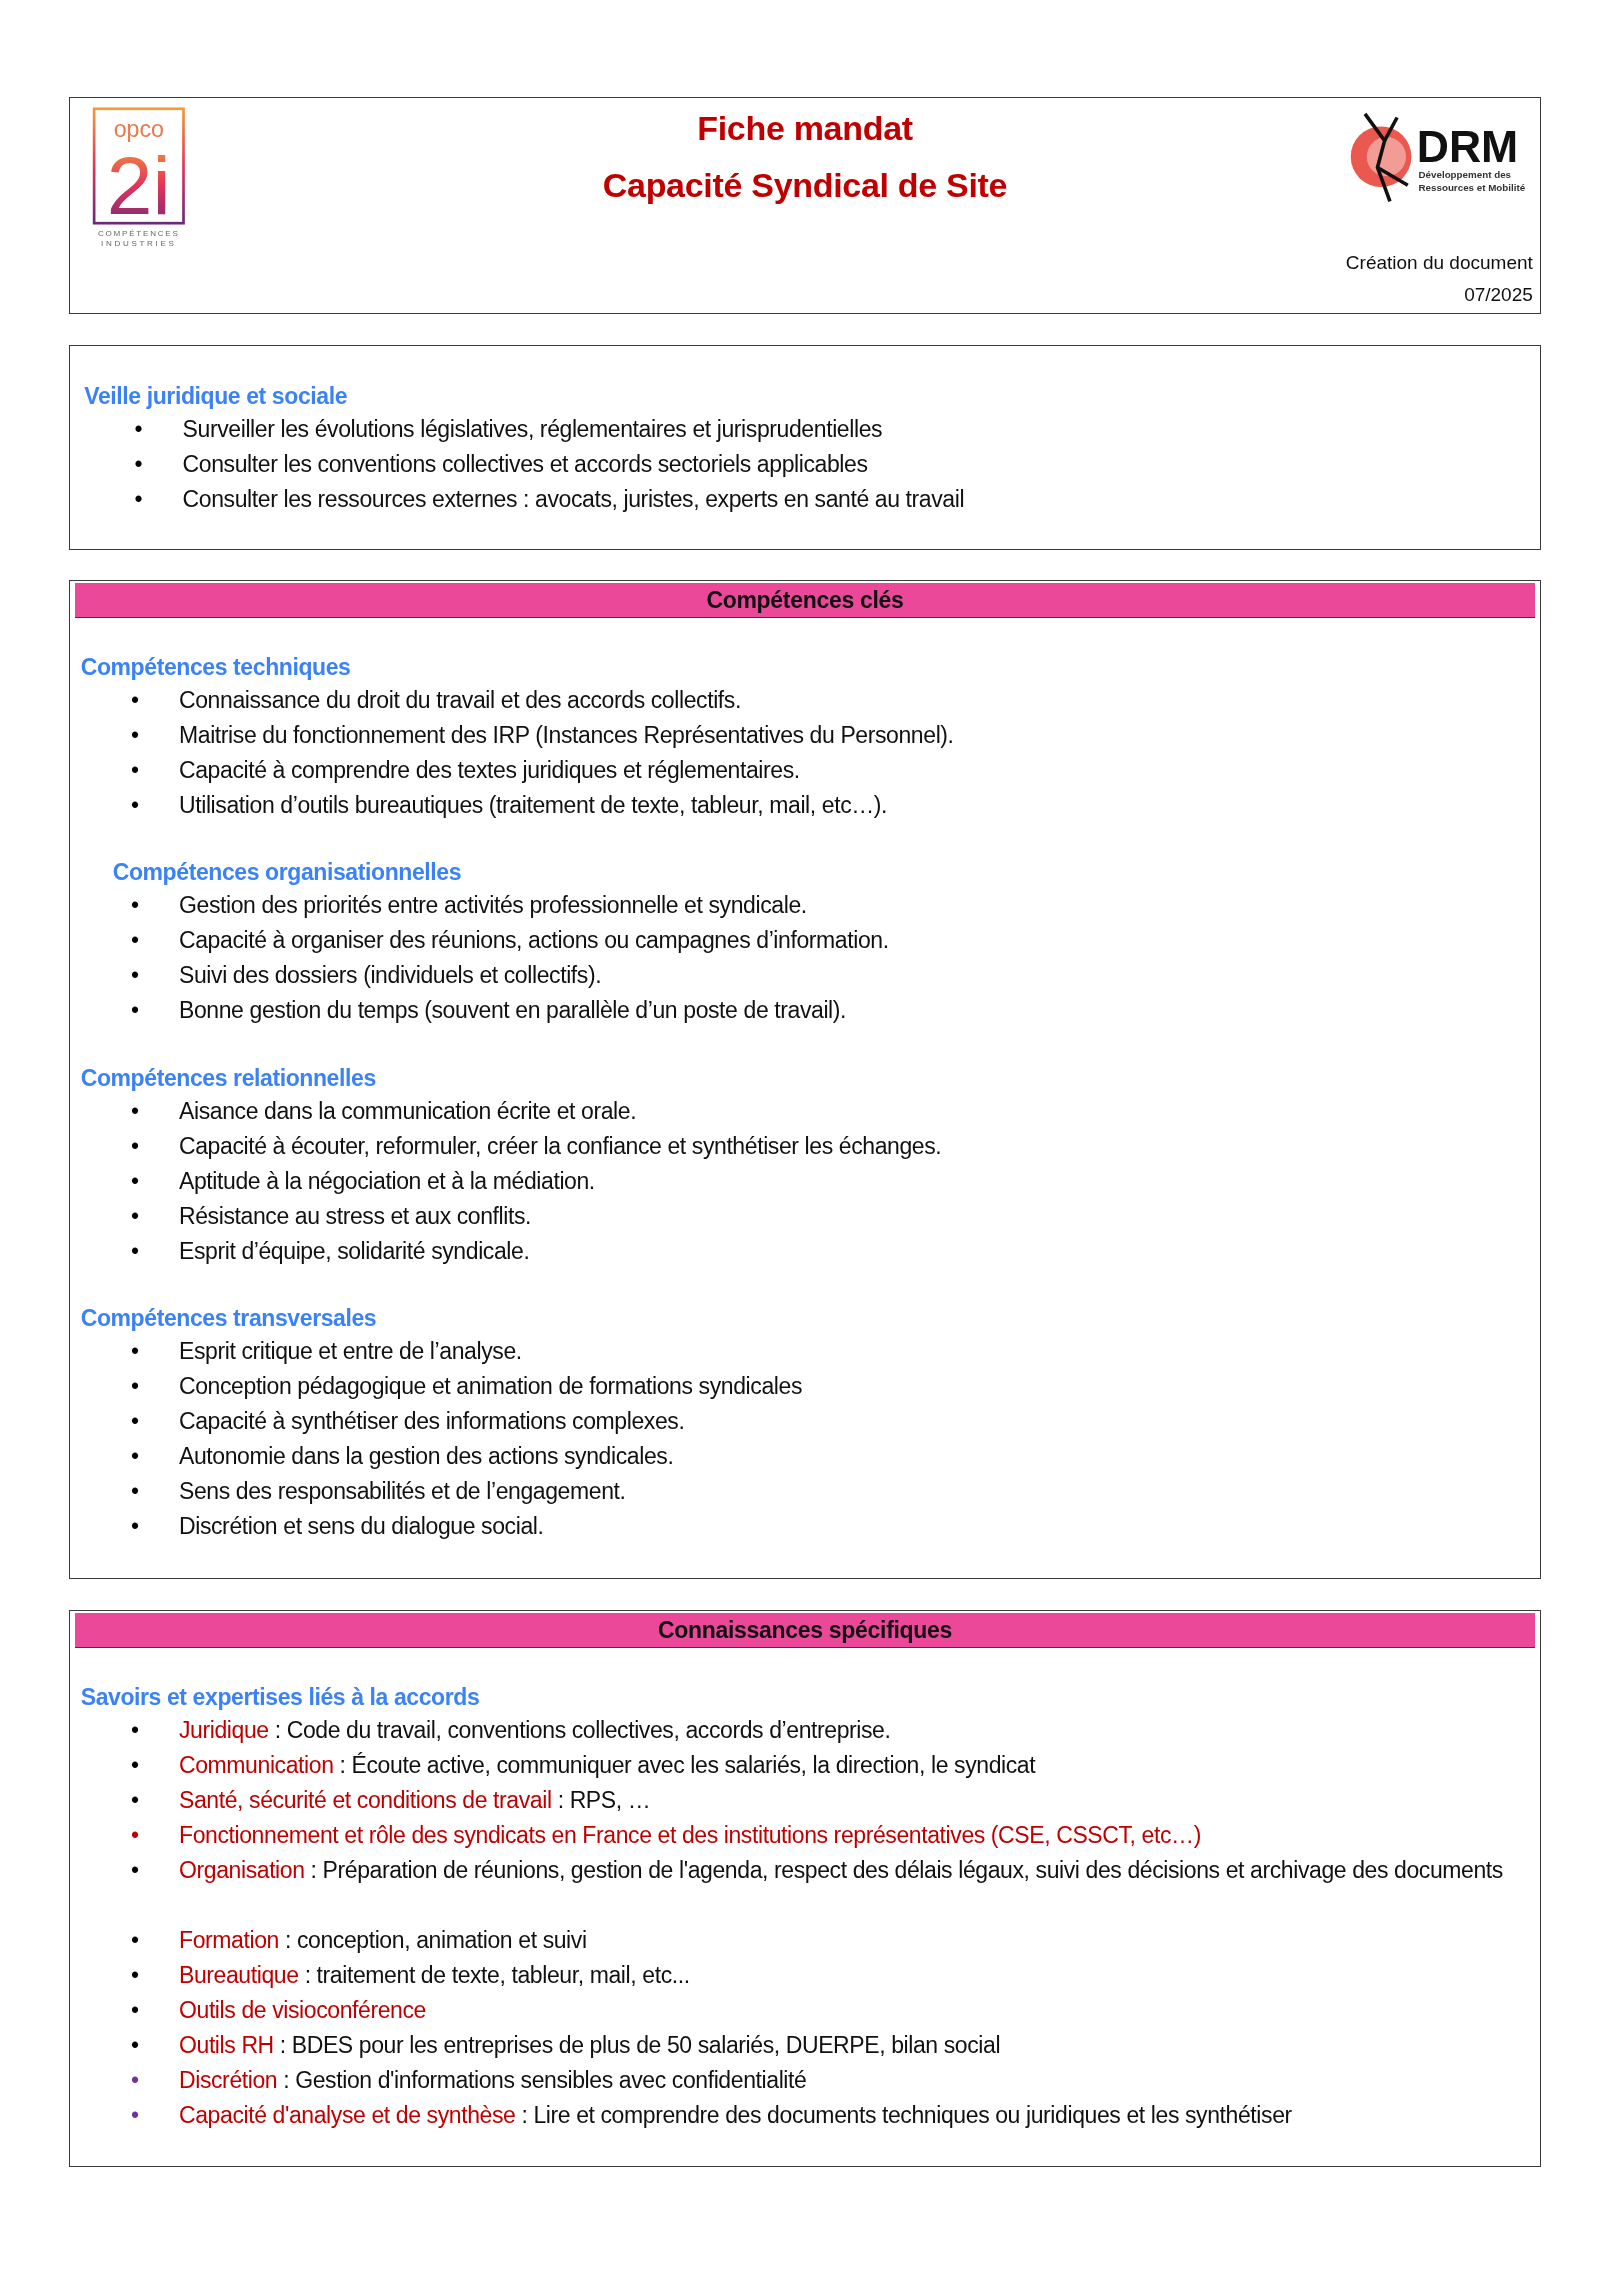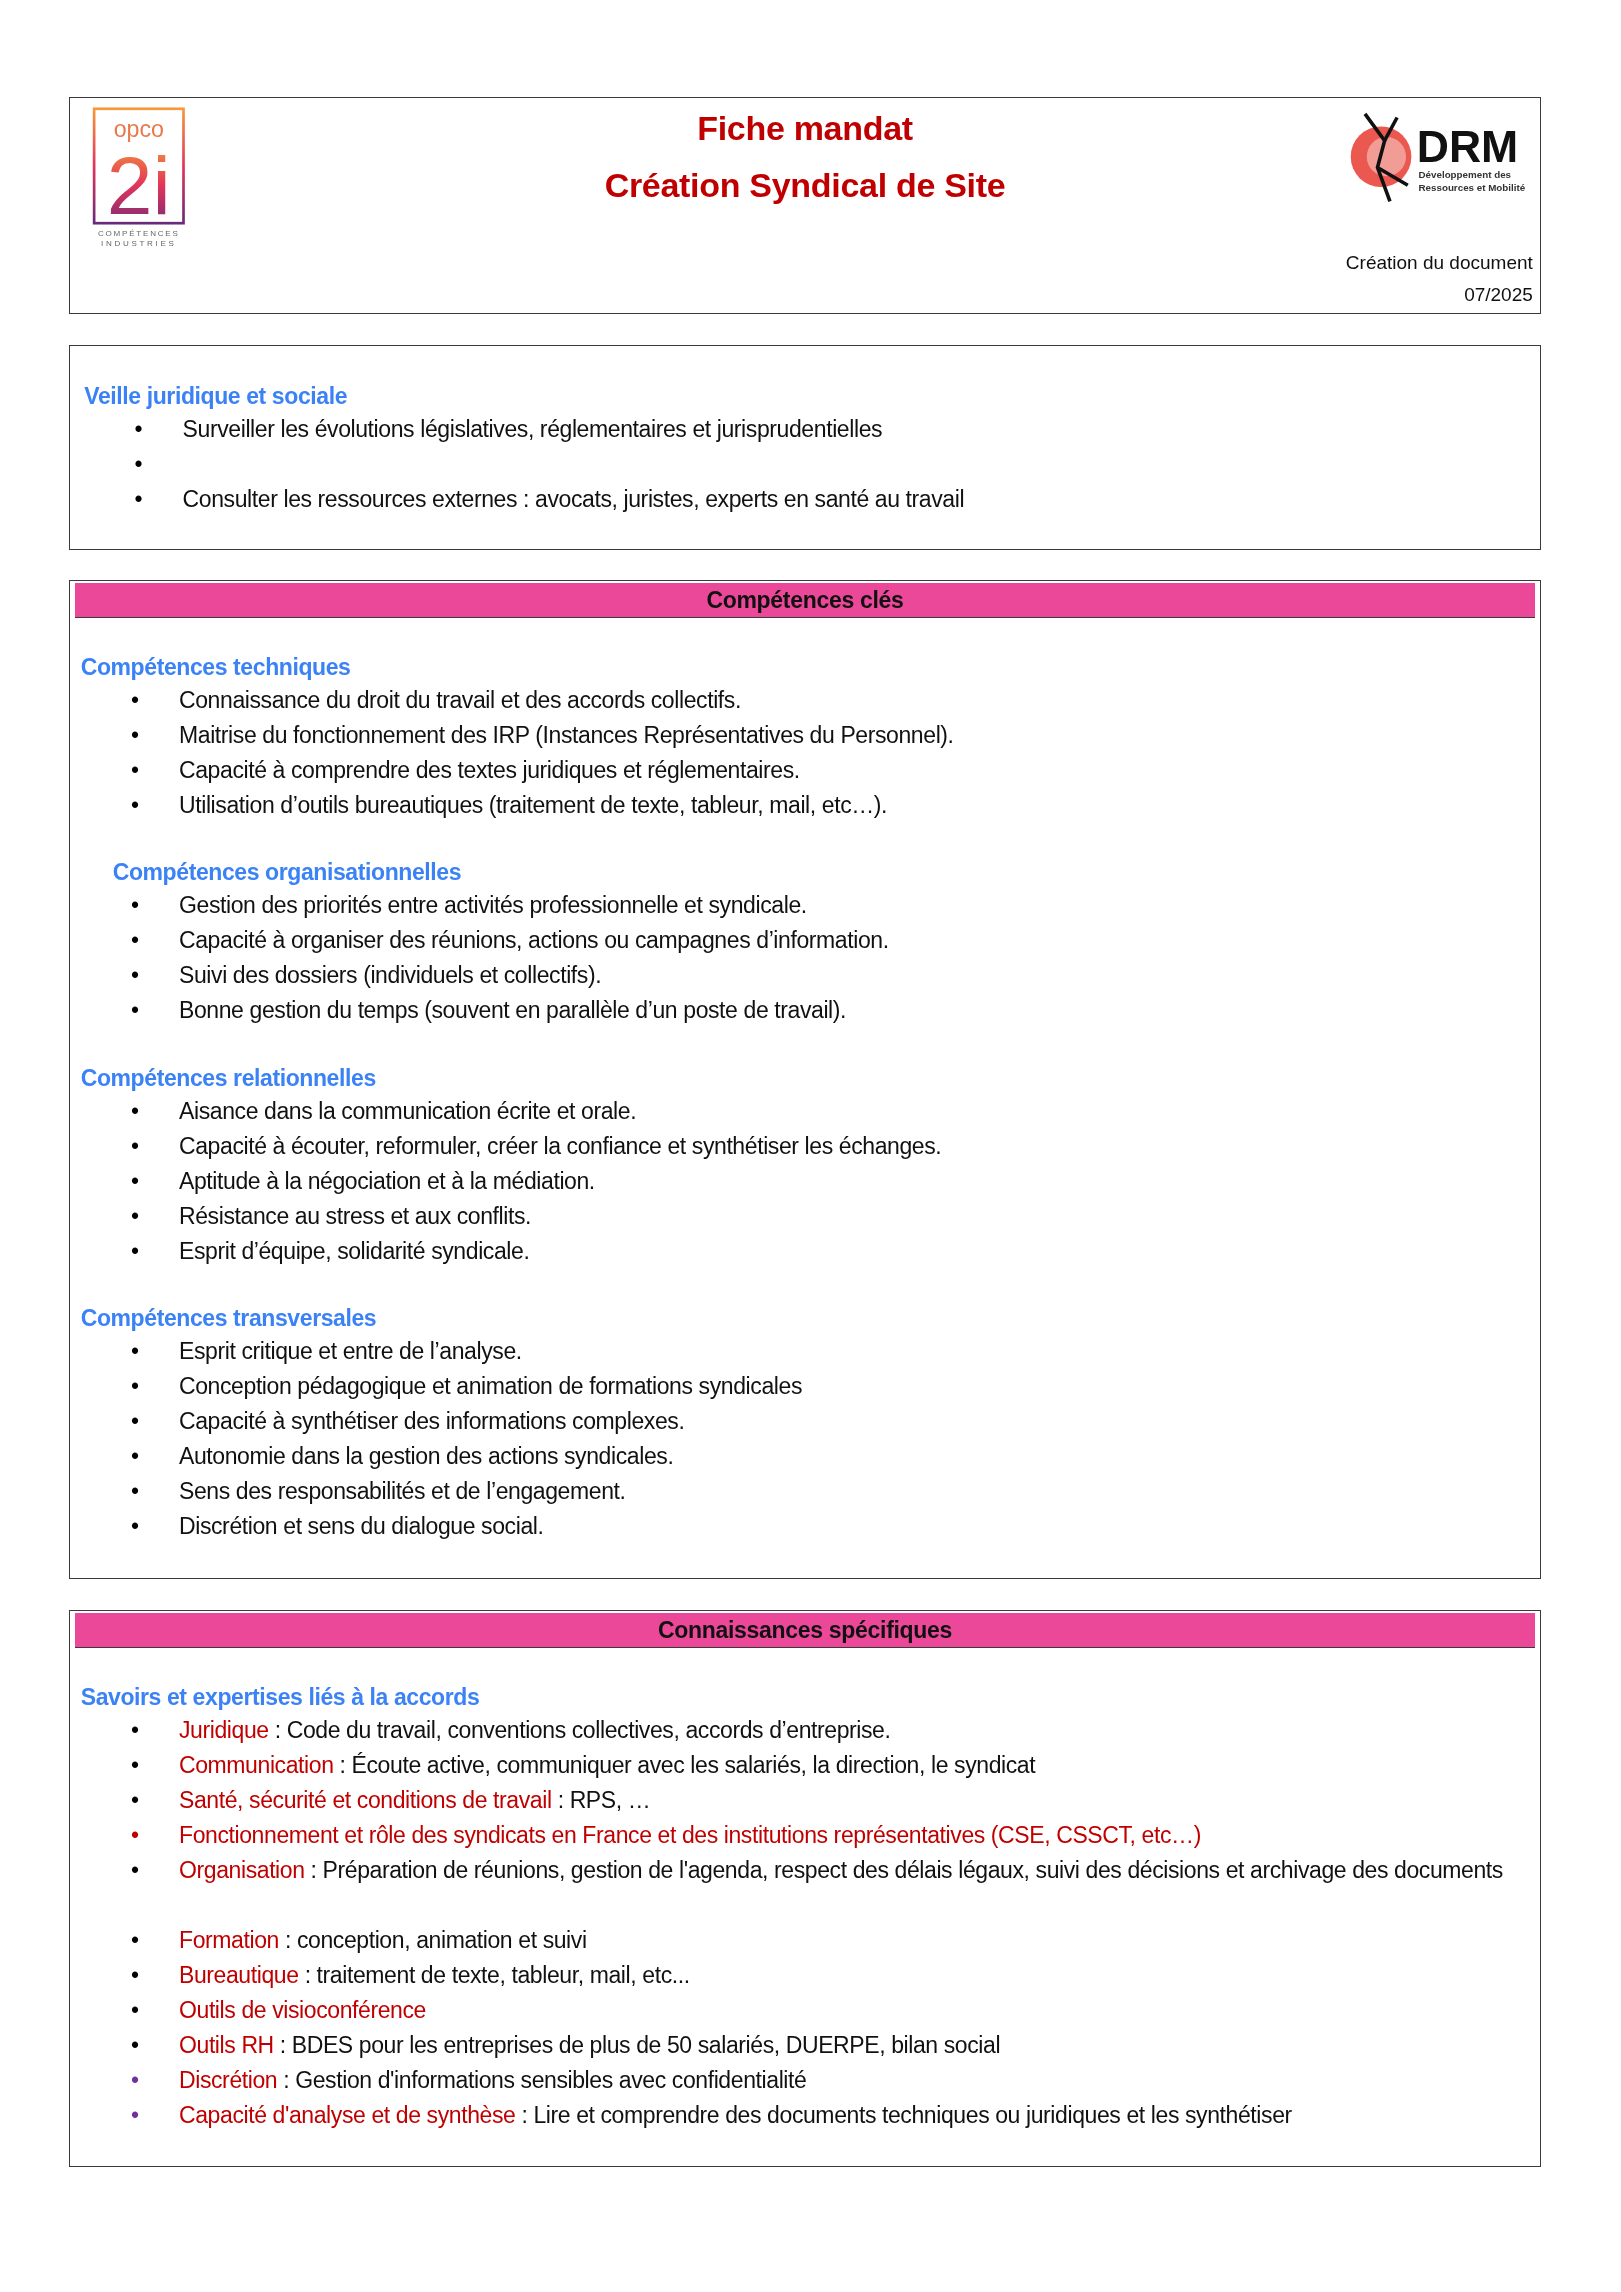--- a/index.html
+++ b/index.html
@@ -40,42 +40,42 @@
       </linearGradient>
     </defs>
     <rect x="2" y="2" width="100" height="128" fill="none" stroke="url(#g1)" stroke-width="3"></rect>
     <text x="52" y="34" text-anchor="middle" font-size="26" fill="#e8794a" font-family="Liberation Sans, sans-serif">opco</text>
     <text x="52" y="120" text-anchor="middle" font-size="92" fill="url(#g1)" font-family="Liberation Sans, sans-serif">2i</text>
     <text x="52" y="144" text-anchor="middle" font-size="9" letter-spacing="2" fill="#666" font-family="Liberation Sans, sans-serif">COMPÉTENCES</text>
     <text x="52" y="156" text-anchor="middle" font-size="9" letter-spacing="3" fill="#666" font-family="Liberation Sans, sans-serif">INDUSTRIES</text>
   </svg>
 
   <div class="title l1">Fiche mandat</div>
-  <div class="title l2">Création Syndical de Site</div>
+  <div class="title l2">Capacité Syndical de Site</div>
 
   <svg class="logo-drm" viewBox="0 0 210 120">
     <circle cx="40" cy="58" r="34" fill="#e8463c" opacity="0.9"></circle>
     <circle cx="46" cy="58" r="22" fill="#f2a49c" opacity="0.9"></circle>
     <path d="M22 10 L44 40 L36 70 L50 108" stroke="#111" stroke-width="4" fill="none"></path>
     <path d="M58 14 L44 40" stroke="#111" stroke-width="4" fill="none"></path>
     <path d="M36 70 L70 90" stroke="#111" stroke-width="4" fill="none"></path>
     <text x="80" y="64" font-size="50" font-weight="bold" fill="#111" font-family="Liberation Sans, sans-serif">DRM</text>
     <text x="82" y="82" font-size="11" font-weight="bold" fill="#333" font-family="Liberation Sans, sans-serif">Développement des</text>
     <text x="82" y="96" font-size="11" font-weight="bold" fill="#333" font-family="Liberation Sans, sans-serif">Ressources et Mobilité</text>
   </svg>
 
   <div class="meta l1">Création du document</div>
   <div class="meta l2">07/2025</div>
 </div>
 
 <div class="box" style="top:345px; height:205px;">
   <div class="sec-title" style="top:37px; left:14.3px;">Veille juridique et sociale</div>
   <ul class="items" style="top:66px; left:3.6px;">
     <li><span class="dot">•</span><span>Surveiller les évolutions législatives, réglementaires et jurisprudentielles</span></li>
-    <li><span class="dot">•</span></li>
+    <li><span class="dot">•</span><span>Consulter les conventions collectives et accords sectoriels applicables</span></li>
     <li><span class="dot">•</span><span>Consulter les ressources externes : avocats, juristes, experts en santé au travail</span></li>
   </ul>
 </div>
 
 <div class="box" style="top:580px; height:999px;">
   <div class="band">Compétences clés</div>
 
   <div class="sec-title" style="top:73px;">Compétences techniques</div>
   <ul class="items" style="top:102px;">
     <li><span class="dot">•</span><span>Connaissance du droit du travail et des accords collectifs.</span></li>

